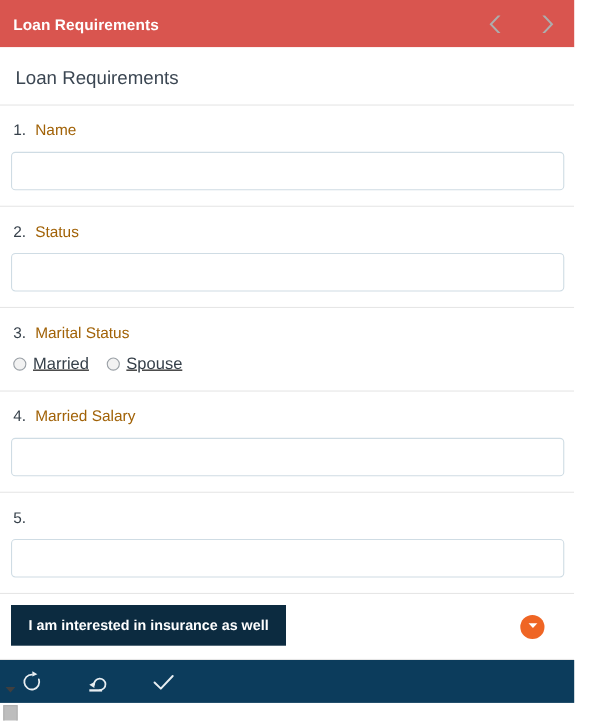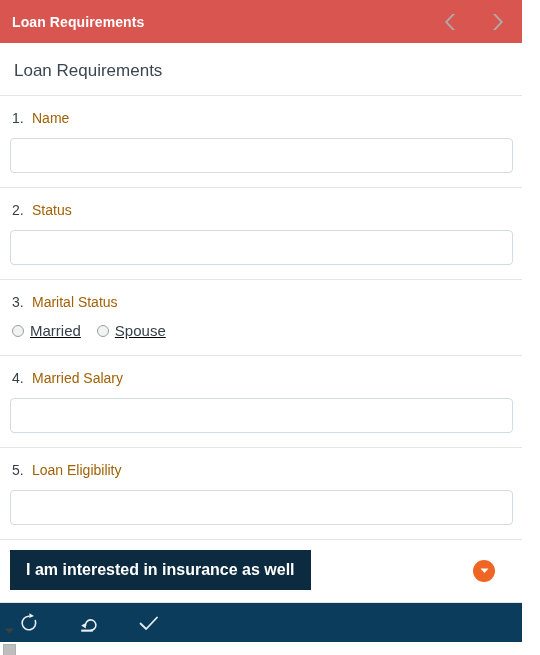--- a/index.html
+++ b/index.html
@@ -160,21 +160,21 @@
     padding: 10px 10px 12px 10px;
     display: flex;
     align-items: center;
     border-bottom: 1px solid #e6e6e6;
     position: relative;
     box-sizing: border-box;
   }
   .interest-btn {
     background: #0c2b40;
     color: #ffffff;
-    font-size: 16px;
+    font-size: 13px;
     font-weight: bold;
     border: none;
     padding: 12px 16px;
     font-family: "Liberation Sans", sans-serif;
     cursor: pointer;
     line-height: 1;
   }
   .fab {
     position: absolute;
     right: 27px;
@@ -315,21 +315,20 @@
         <div class="q-label-row">
           <span class="q-num">4.</span>
           <span class="q-text">Married Salary</span>
         </div>
         <input class="q-input" type="text" value="" style="">
       </div>
 
       <div class="question">
         <div class="q-label-row">
           <span class="q-num">5.</span>
-          <span class="q-text">Loan Eligibility</span>
         </div>
         <input class="q-input" type="text" value="" style="">
       </div>
 
       <div class="action-row">
         <button class="interest-btn">I am interested in insurance as well</button>
         <div class="fab">
           <span>
             <svg width="11" height="11" viewBox="0 0 11 11" aria-hidden="true">
               <path d="M1.5 3.5 L9.5 3.5 L5.5 8 Z" fill="#ffffff"></path>

